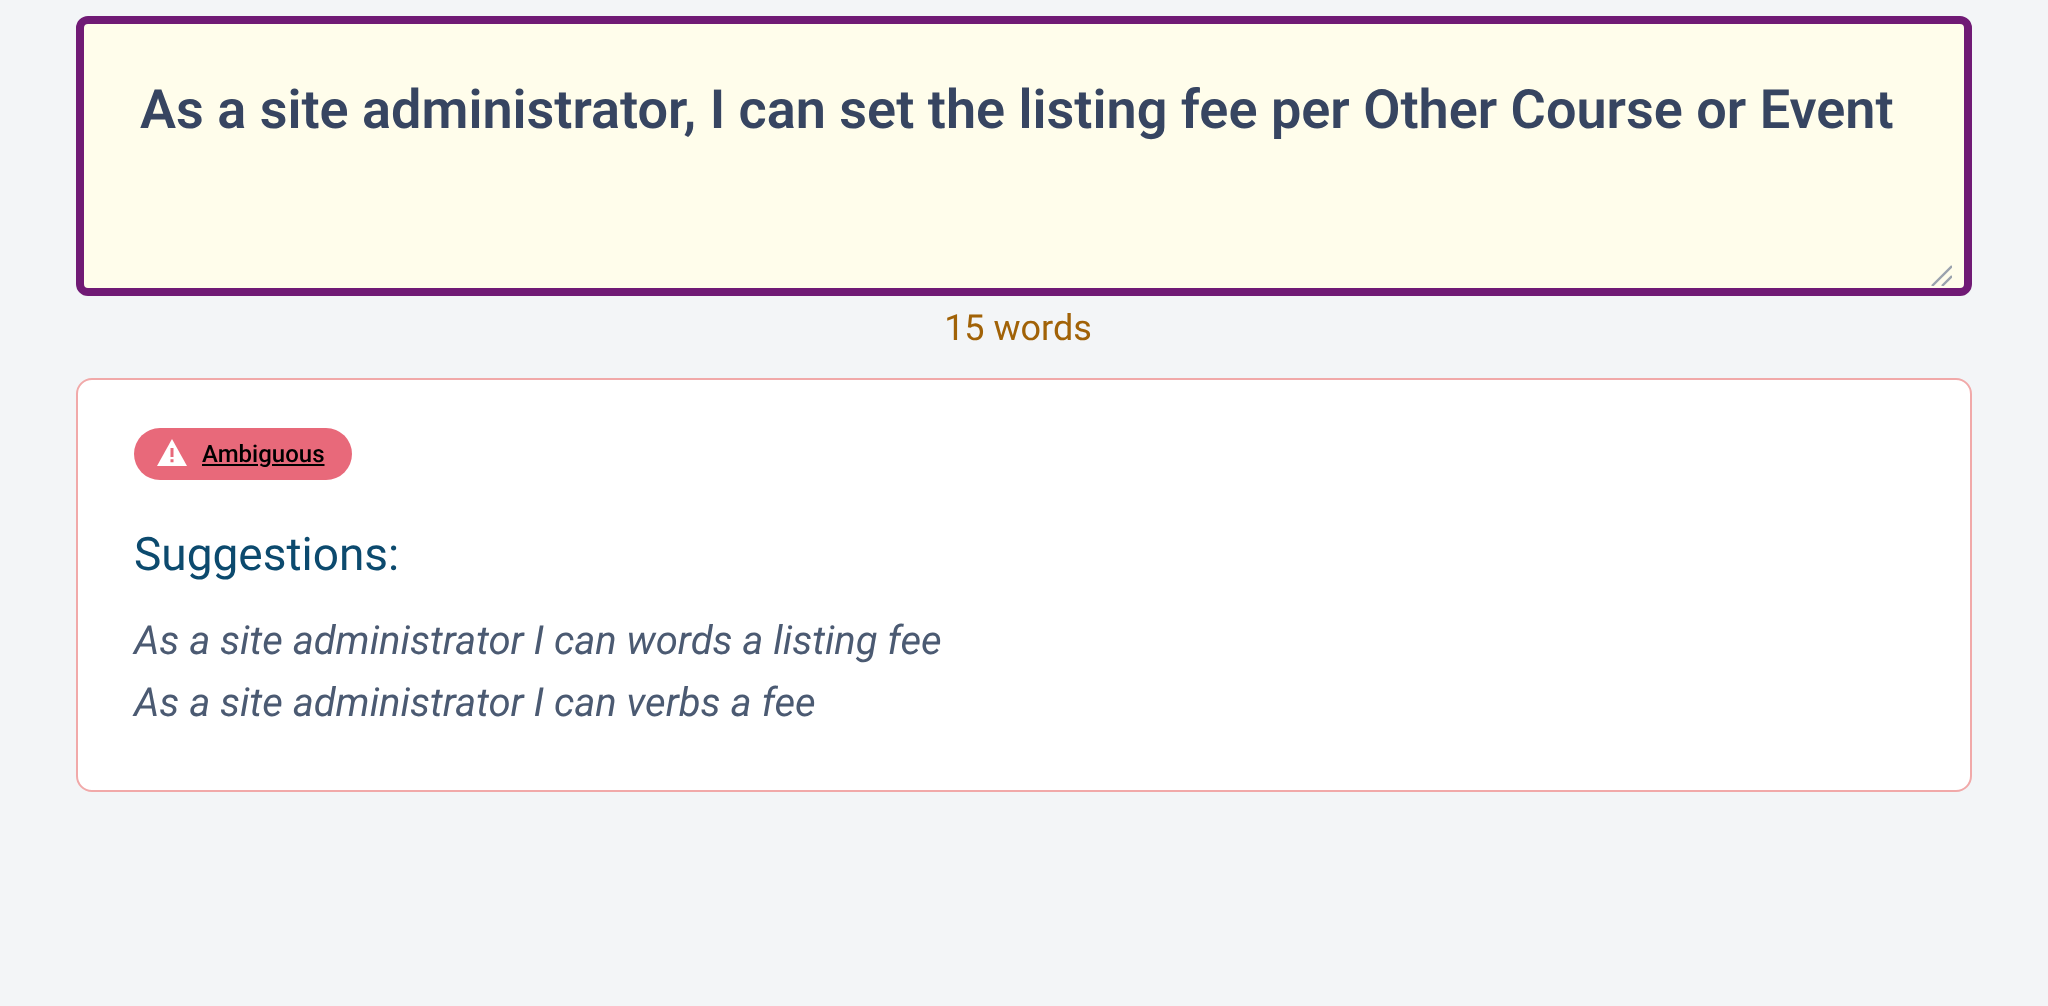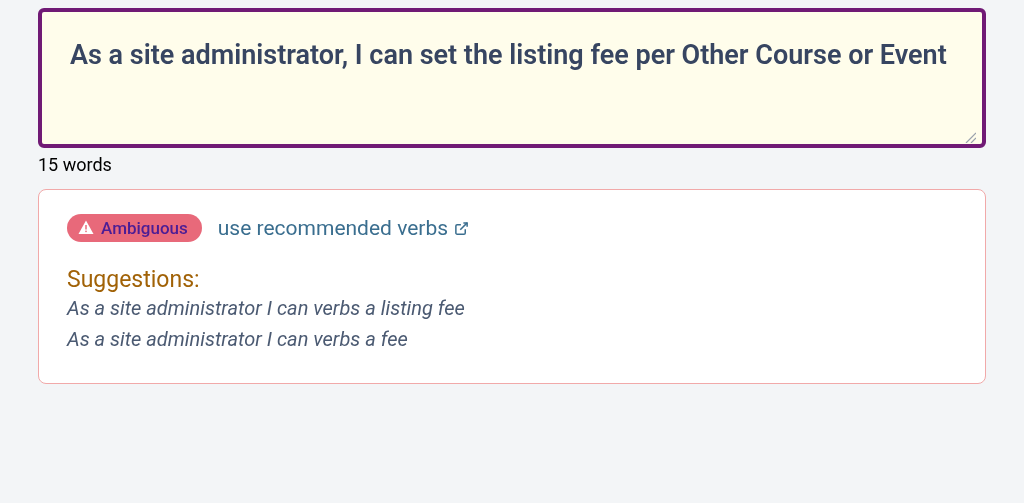--- a/index.html
+++ b/index.html
@@ -36,48 +36,49 @@
     .resize-handle {
       position: absolute;
       bottom: 4px;
       right: 6px;
       width: 12px;
       height: 12px;
       color: #9aa2ad;
       pointer-events: none;
     }
     .word-count {
-      text-align: left;
+      text-align: center;
       font-size: 18px;
-      color: #000000;
+      color: #a16207;
       margin-bottom: 14px;
       padding-right: 6px;
     }
     .suggestion-box {
       background: #ffffff;
       border: 1px solid #f1a9a9;
       border-radius: 8px;
       padding: 24px 28px 28px 28px;
     }
     .suggestion-header {
       display: flex;
       align-items: center;
       gap: 16px;
       margin-bottom: 24px;
     }
     .badge {
       display: inline-flex;
       align-items: center;
       gap: 6px;
       background: #e8697a;
-      color: #4c1d95;
+      color: #000000;
       border-radius: 18px;
       padding: 4px 14px 4px 10px;
-      font-size: 17px;
+      font-size: 12px;
       font-weight: 500;
+      text-decoration: underline;
     }
     .badge-icon {
       width: 18px;
       height: 18px;
       display: inline-flex;
       align-items: center;
       justify-content: center;
     }
     .recommendation-link {
       color: #3a6e8f;
@@ -88,21 +89,22 @@
       gap: 6px;
     }
     .external-icon {
       width: 15px;
       height: 15px;
       display: inline-flex;
     }
     .suggestions-title {
       font-size: 23px;
       font-weight: 400;
-      color: #a16207;
+      color: #0c4a6e;
+      margin-bottom: 14px;
     }
     .suggestion-item {
       font-size: 20px;
       font-style: italic;
       color: #4b5a72;
       line-height: 1.55;
     }
   </style>
 </head>
 <body>
@@ -126,33 +128,23 @@
       <span class="badge">
         <span class="badge-icon">
           <svg viewBox="0 0 24 24" width="18" height="18" fill="currentColor">
             <path d="M12 2 L22 20 L2 20 Z" fill="#ffffff"></path>
             <rect x="11" y="8" width="2" height="6" fill="#e8697a"></rect>
             <rect x="11" y="15.5" width="2" height="2" fill="#e8697a"></rect>
           </svg>
         </span>
         <span>Ambiguous</span>
       </span>
-      <a href="#" class="recommendation-link">
-        <span>use recommended verbs</span>
-        <span class="external-icon">
-          <svg viewBox="0 0 24 24" width="15" height="15" fill="none" stroke="#3a6e8f" stroke-width="2.4">
-            <path d="M18 13v6a2 2 0 0 1-2 2H5a2 2 0 0 1-2-2V8a2 2 0 0 1 2-2h6"></path>
-            <polyline points="15 3 21 3 21 9"></polyline>
-            <line x1="10" y1="14" x2="21" y2="3"></line>
-          </svg>
-        </span>
-      </a>
     </div>
 
     <div class="suggestions-title">Suggestions:</div>
 
     <div>
-      <div class="suggestion-item">As a site administrator I can verbs a listing fee</div>
+      <div class="suggestion-item">As a site administrator I can words a listing fee</div>
       <div class="suggestion-item">As a site administrator I can verbs a fee</div>
     </div>
   </div>
 
 </div>
 
 </body></html>

